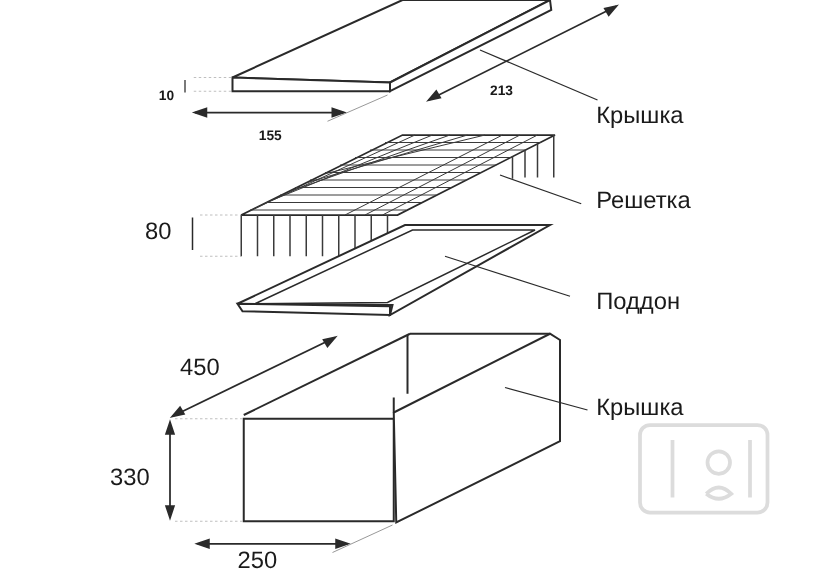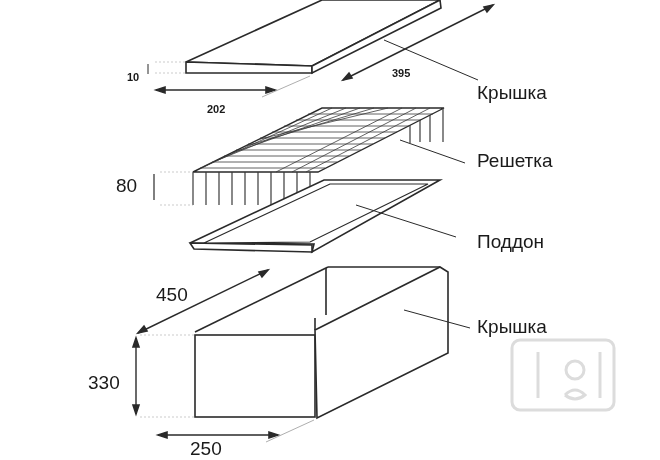--- a/index.html
+++ b/index.html
@@ -132,18 +132,18 @@
     <line x1="600" y1="352" x2="600" y2="398"></line>
   </g>
 </svg>
 
 <div class="lbl part" style="left:477px;top:82px;">Крышка</div>
 <div class="lbl part" style="left:477px;top:150px;">Решетка</div>
 <div class="lbl part" style="left:477px;top:231px;">Поддон</div>
 <div class="lbl part" style="left:477px;top:316px;">Крышка</div>
 
 <div class="lbl dim-sm" style="left:127px;top:46px;margin-top:25px;">10</div>
-<div class="lbl dim-sm" style="left:392px;top:67px;">395</div>
-<div class="lbl dim-sm" style="left:207px;top:103px;">202</div>
+<div class="lbl dim-sm" style="left:392px;top:67px;">213</div>
+<div class="lbl dim-sm" style="left:207px;top:103px;">155</div>
 <div class="lbl dim-lg" style="left:116px;top:175px;">80</div>
-<div class="lbl dim-lg" style="left:156px;top:284px;text-align:right;">450</div>
+<div class="lbl dim-lg" style="left:144px;top:284px;text-align:right;">450</div>
 <div class="lbl dim-lg" style="left:88px;top:372px;">330</div>
 <div class="lbl dim-lg" style="left:190px;top:438px;">250</div>
 
 </body></html>

